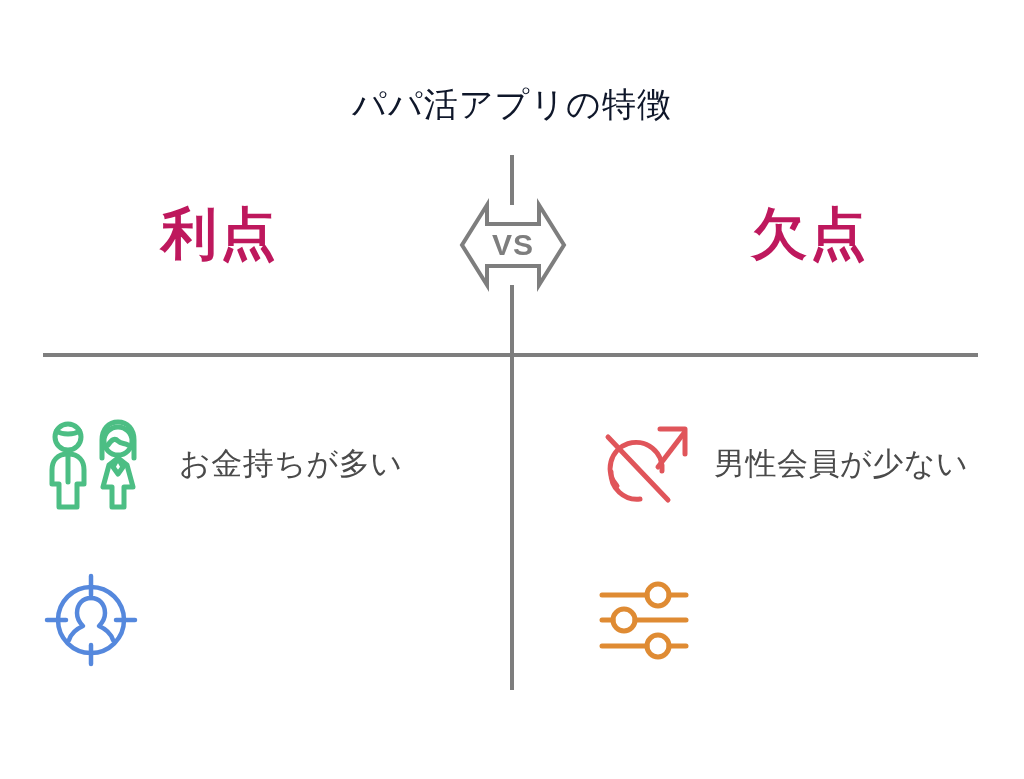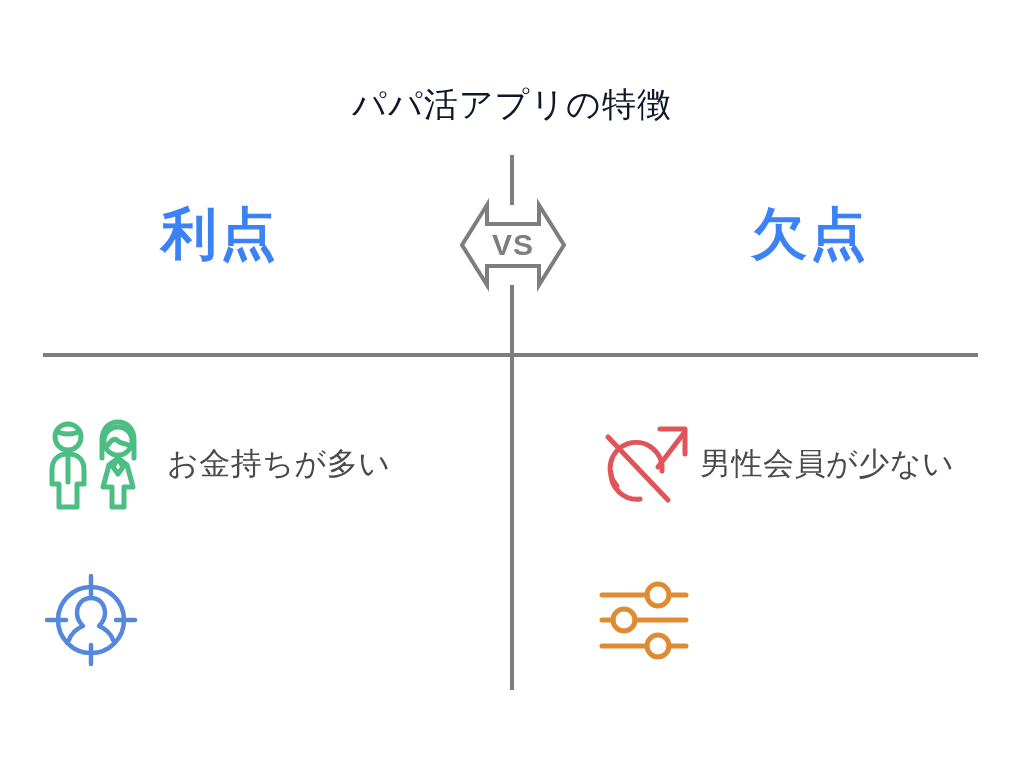--- a/index.html
+++ b/index.html
@@ -85,21 +85,21 @@
     color: #7e7e7e;
     font-weight: 700;
   }
 
   
   .col-heading {
     position: absolute;
     top: 203px;
     font-size: 56px;
     font-weight: 700;
-    color: #3b82f6;
+    color: #be185d;
     letter-spacing: 3px;
     line-height: 1.1;
     white-space: nowrap;
   }
   .col-heading.left  { left: 0;    width: 440px; text-align: center; }
   .col-heading.right { left: 590px; width: 440px; text-align: center; }
 
   
   .col {
     position: absolute;
@@ -123,22 +123,22 @@
     justify-content: flex-start;
   }
   .row-icon svg { display: block; }
   .row-label {
     font-size: 31px;
     color: #4a4a4a;
     letter-spacing: 0.5px;
     white-space: nowrap;
     line-height: 1.3;
   }
-  .col.left .row-label  { margin-left: 24px; }
-  .col.right .row-label { margin-left: 4px; text-align: center; }
+  .col.left .row-label  { margin-left: 36px; }
+  .col.right .row-label { margin-left: 18px; text-align: center; }
 </style>
 </head>
 <body>
 
 <div class="infographic">
 
   <div class="chart-title">パパ活アプリの特徴</div>
 
   <div class="v-divider-top"></div>
 

